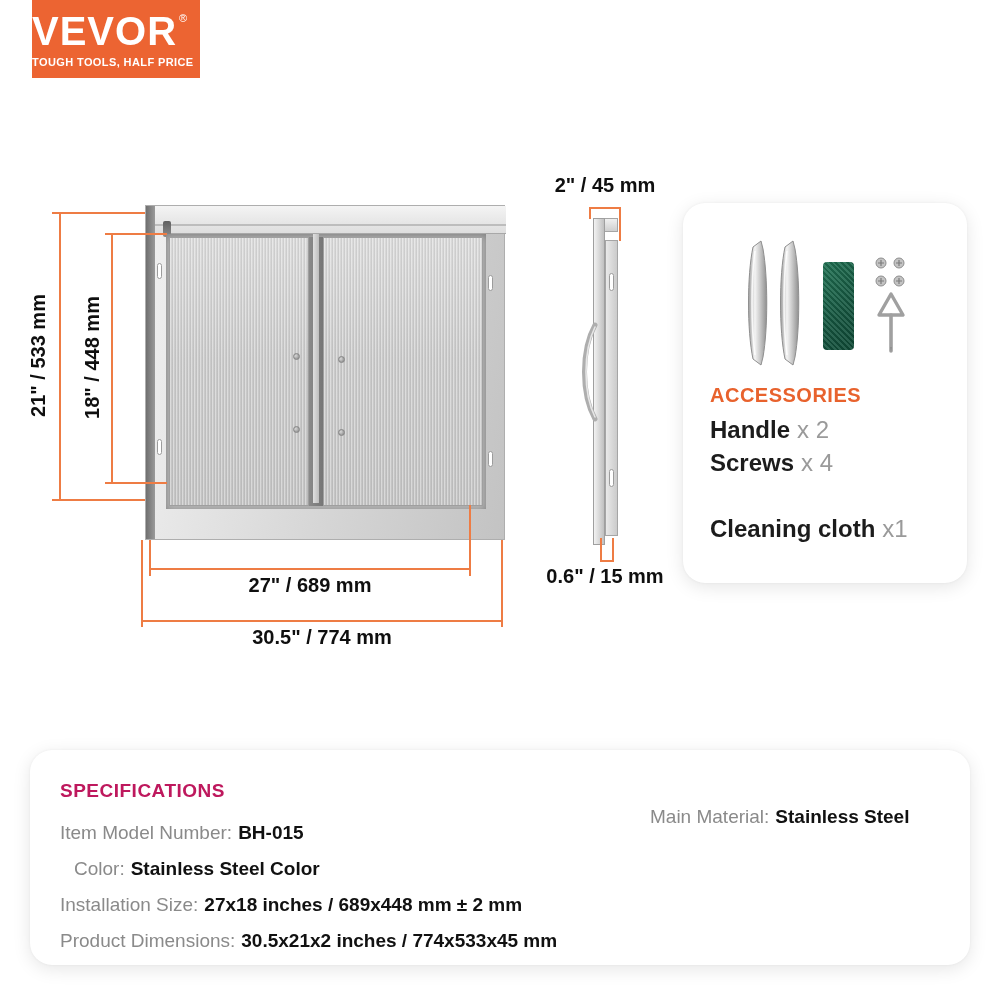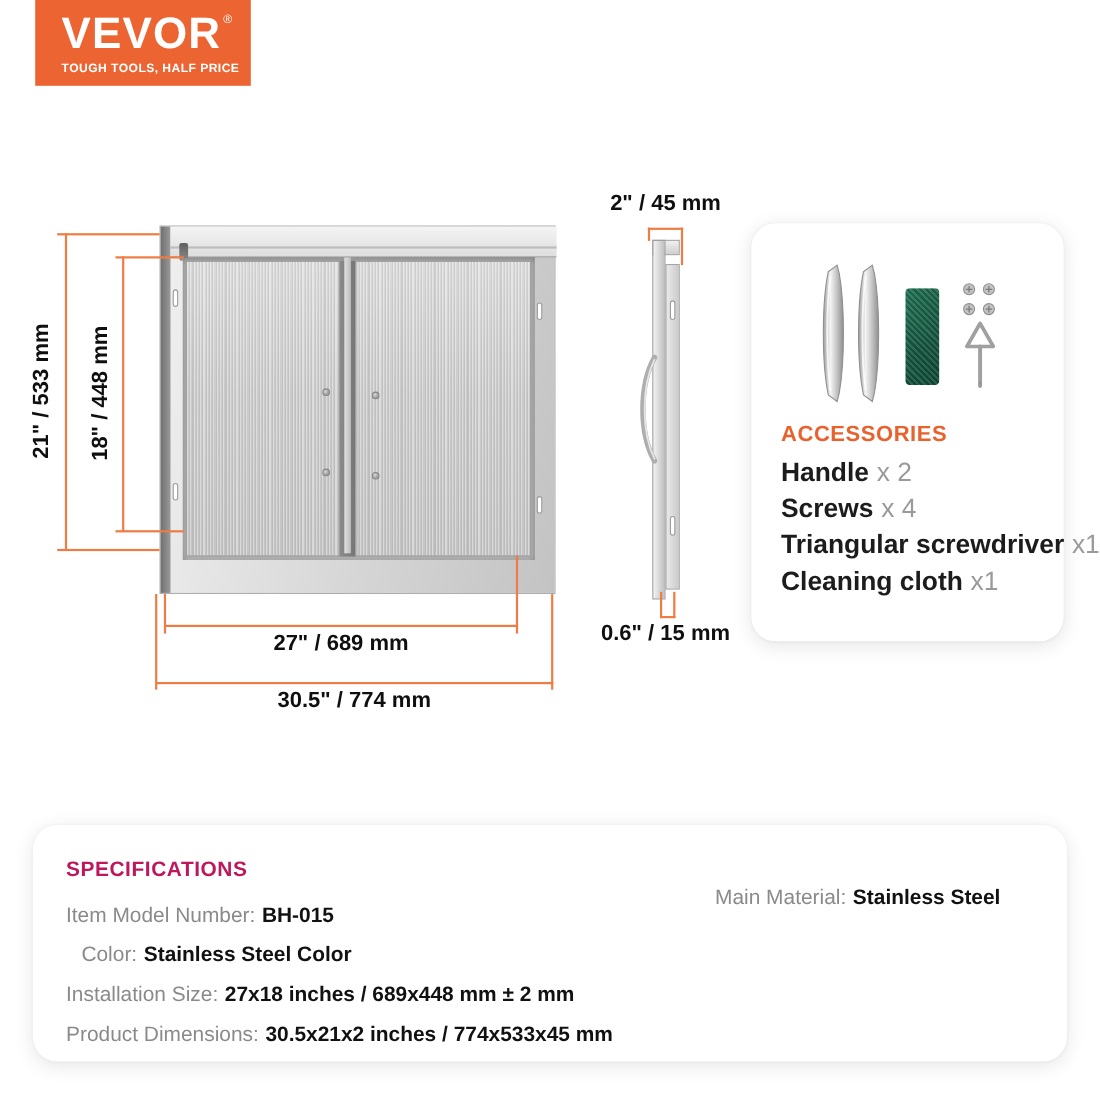--- a/index.html
+++ b/index.html
@@ -5,23 +5,23 @@
   html,body{margin:0;padding:0;}
   body{
     width:1000px;height:1000px;background:#ffffff;
     font-family:"Liberation Sans", sans-serif;color:#111;
     position:relative;overflow:hidden;
   }
   .abs{position:absolute;}
 
   
   .logo-box{
-    left:32px;top:0;width:196px;height:78px;background:#EC6432;
+    left:32px;top:0;width:168px;height:78px;background:#EC6432;
     display:flex;flex-direction:column;justify-content:center;
-    padding-left:24px;box-sizing:border-box;
+    box-sizing:border-box;
   }
   .logo-row{display:flex;align-items:flex-start;line-height:1;}
   .logo-text{color:#fff;font-weight:bold;font-size:40px;letter-spacing:1px;}
   .logo-reg{color:#fff;font-size:11px;margin-left:2px;margin-top:2px;}
   .logo-tagline{color:#fff;font-weight:bold;font-size:11px;letter-spacing:.4px;margin-top:5px;}
 
   
   .dim{background:#EE7C44;}
   .dim-label{font-weight:bold;font-size:20px;color:#0f0f0f;text-align:center;white-space:nowrap;}
   .rot{transform:rotate(-90deg);}
@@ -207,23 +207,20 @@
     </svg>
 
     <div class="abs acc-title">ACCESSORIES</div>
 
     <div class="abs acc-row" style="top:213px;">
       <span class="acc-name">Handle</span><span class="acc-qty">x 2</span>
     </div>
     <div class="abs acc-row" style="top:246px;">
       <span class="acc-name">Screws</span><span class="acc-qty">x 4</span>
     </div>
-    <div class="abs acc-row" style="top:279px;">
-      <span class="acc-name">Triangular screwdriver</span><span class="acc-qty">x1</span>
-    </div>
     <div class="abs acc-row" style="top:312px;">
       <span class="acc-name">Cleaning cloth</span><span class="acc-qty">x1</span>
     </div>
   </div>
 
   <div class="abs card spec-card">
     <div class="abs spec-title">SPECIFICATIONS</div>
 
     <div class="abs spec-row" style="left:30px;top:72px;">
       <span class="spec-label">Item Model Number:</span><span class="spec-value">BH-015</span>

